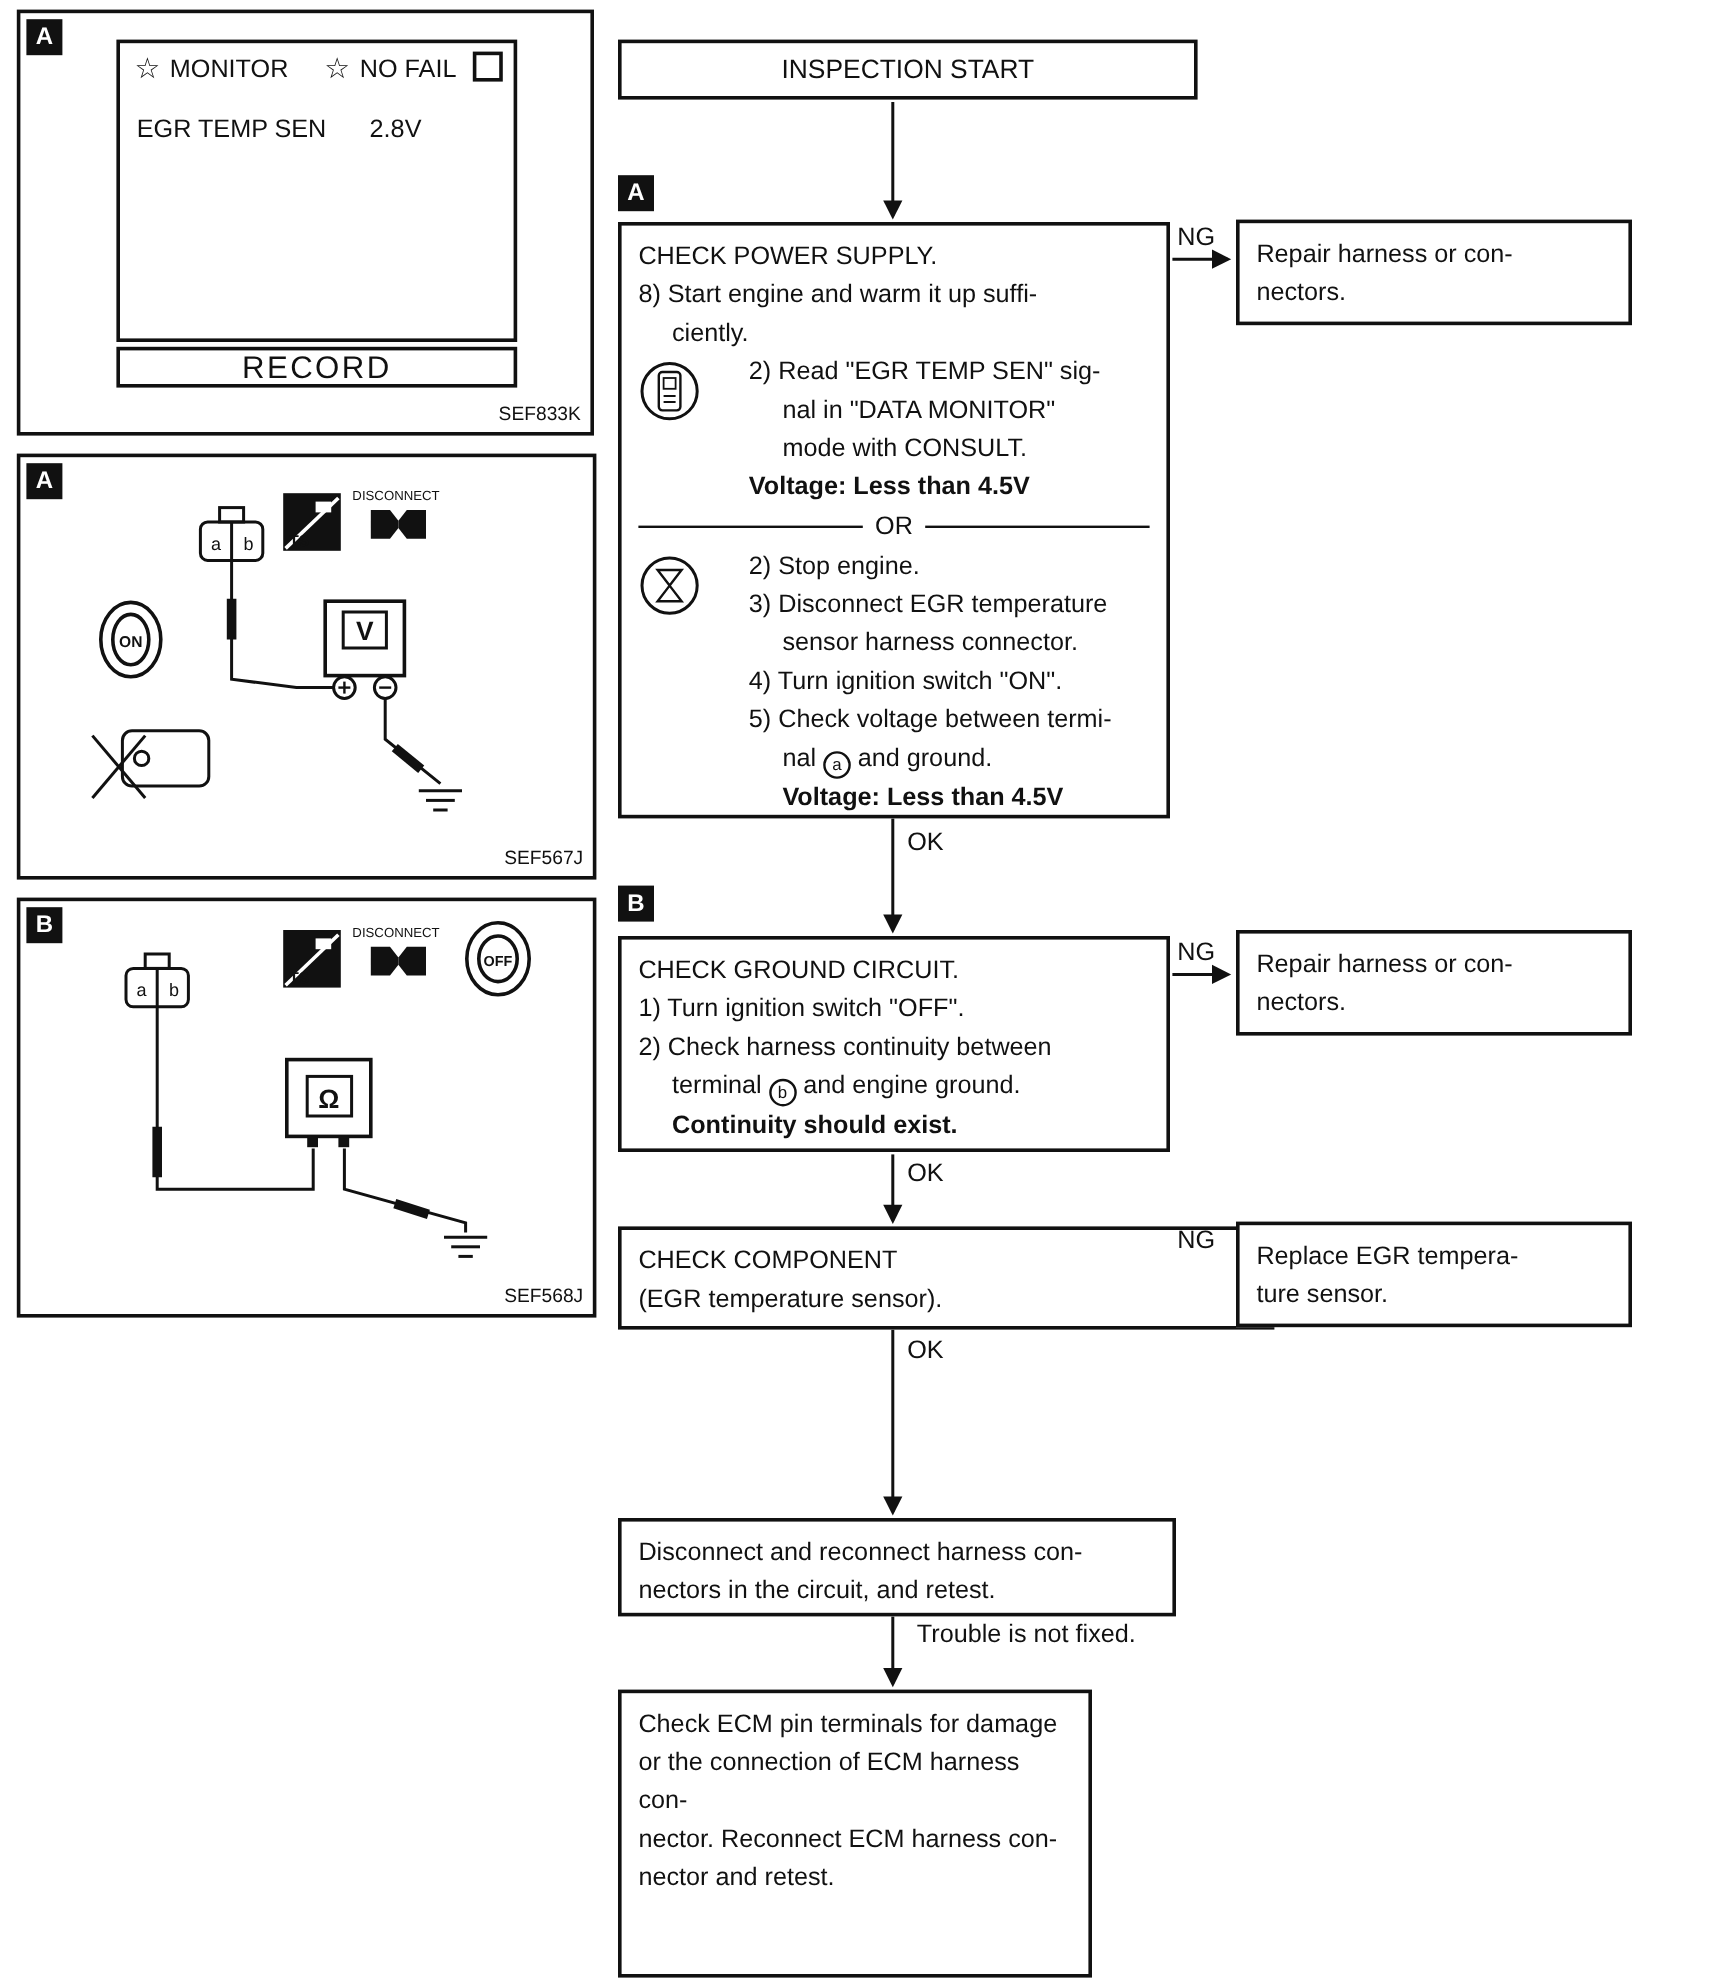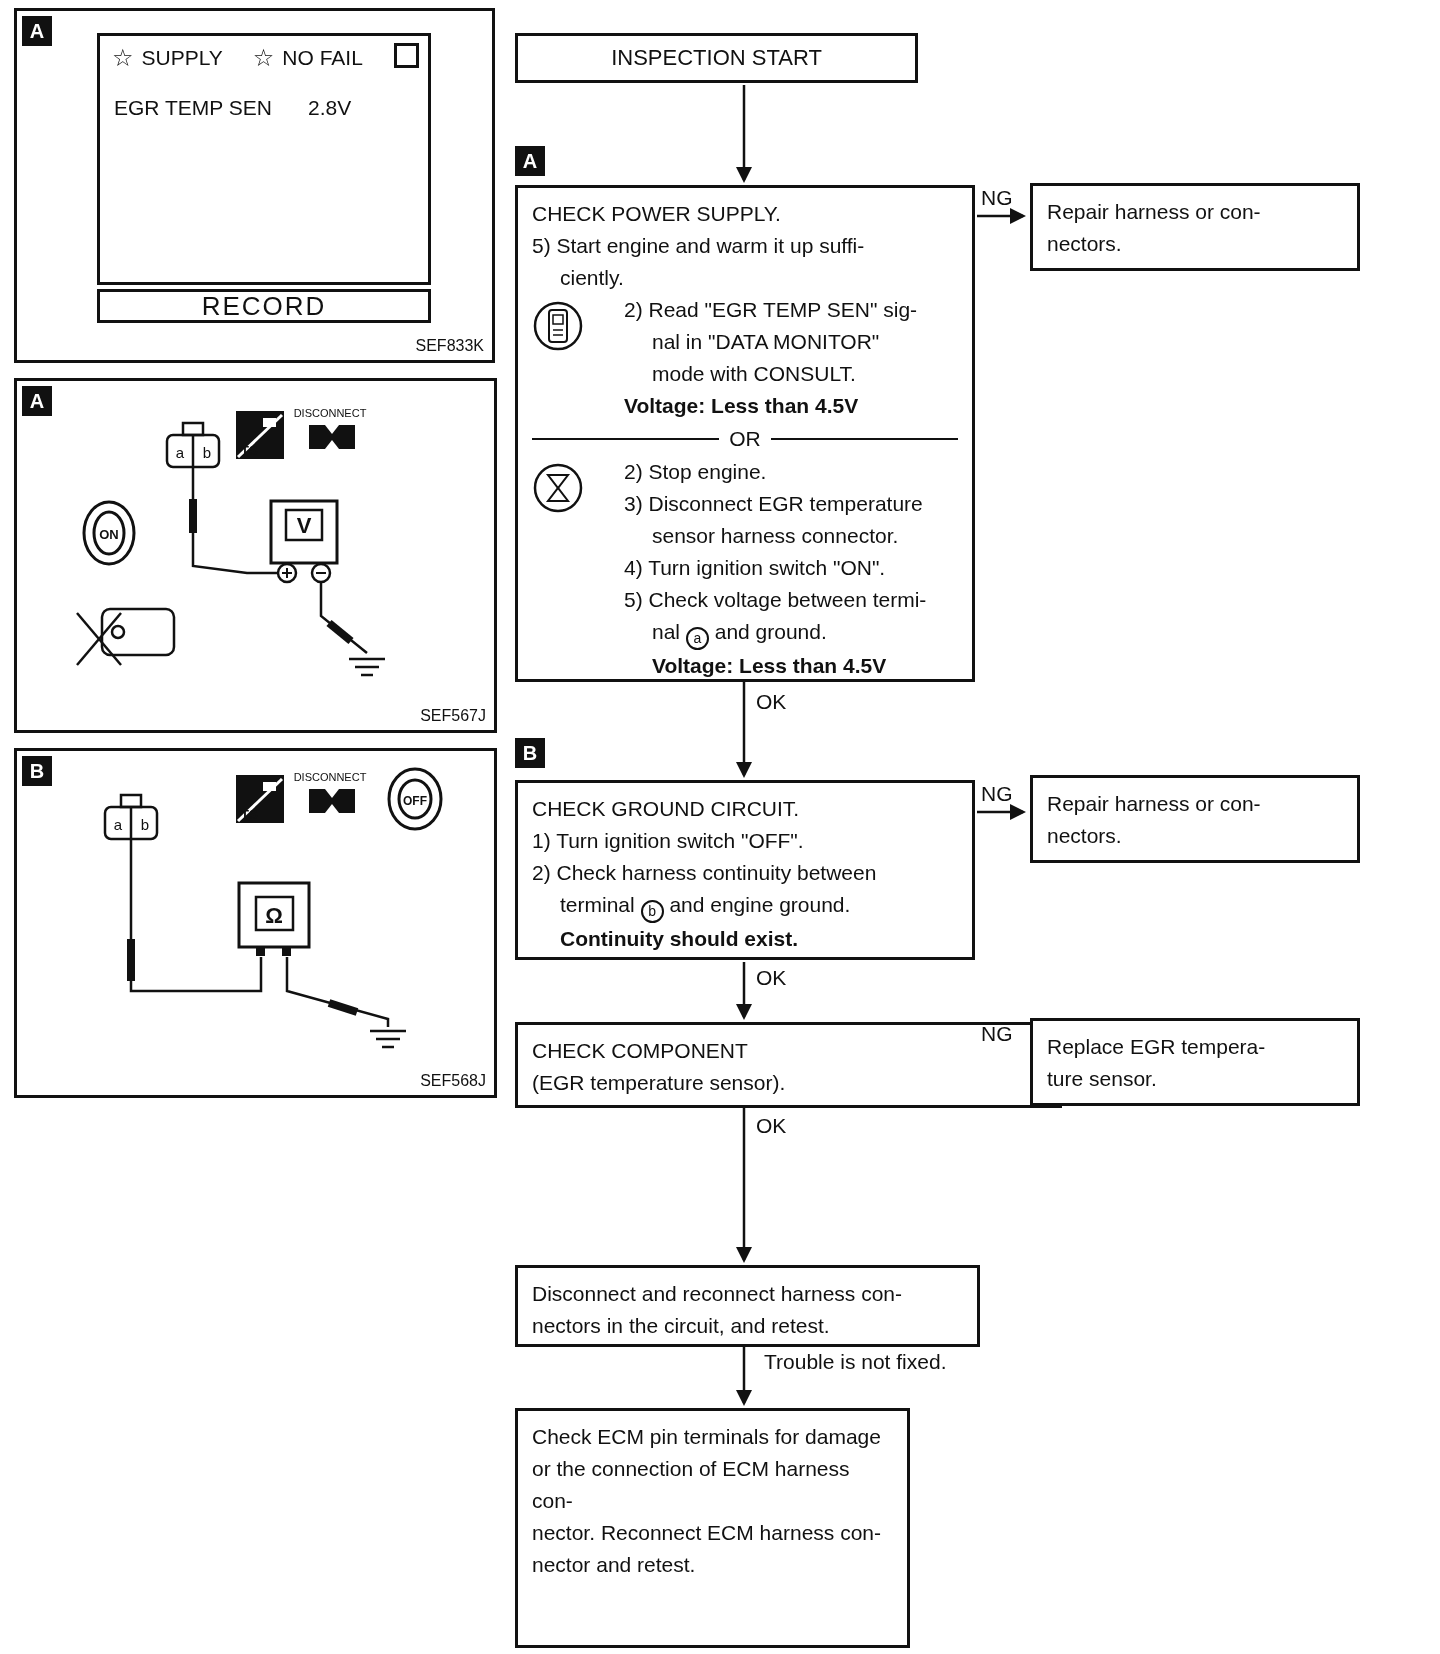--- a/index.html
+++ b/index.html
@@ -78,21 +78,21 @@
       <polygon points="1010,804 1010,820 1026,812"></polygon>
       <polygon points="1010,1044 1010,1060 1026,1052"></polygon>
     </g>
   </svg>
 
   <div class="fig" style="left:14px; top:8px; width:481px; height:355px;">
     <div class="tag">A</div>
     <div class="screen">
       <div class="screen-head">
         <span class="star">☆</span>
-        <span>SUPPLY</span>
+        <span>MONITOR</span>
         <span class="gap"></span>
         <span class="star">☆</span>
         <span>NO FAIL</span>
       </div>
       <span class="chk"></span>
       <div class="screen-param">EGR TEMP SEN</div>
       <div class="screen-value">2.8V</div>
     </div>
     <div class="record">RECORD</div>
     <div class="caption">SEF833K</div>
@@ -211,29 +211,29 @@
         <line x1="365" y1="296" x2="377" y2="296"></line>
       </g>
       <g stroke="#111" stroke-width="8">
         <line x1="114" y1="188" x2="114" y2="230"></line>
         <line x1="312" y1="252" x2="340" y2="261"></line>
       </g>
     </svg>
     <div class="caption">SEF568J</div>
   </div>
 
-  <div class="fbox center" style="left:515px; top:33px; width:403px; height:50px; font-size:22px;text-align:right;">
+  <div class="fbox center" style="left:515px; top:33px; width:483px; height:50px; font-size:22px;text-align:right;">
     <span>INSPECTION START</span>
   </div>
 
   <div class="flowtag" style="left:515px; top:146px;">A</div>
 
   <div class="fbox" style="left:515px; top:185px; width:460px; height:497px;">
     <div>CHECK POWER SUPPLY.</div>
-    <div>5) Start engine and warm it up suffi-</div>
+    <div>8) Start engine and warm it up suffi-</div>
     <div class="ind1">ciently.</div>
     <div class="with-icon">
       <svg class="wi-icon" width="52" height="52" viewBox="0 0 52 52">
         <circle cx="26" cy="26" r="23" stroke="#111" stroke-width="2.5" fill="none"></circle>
         <rect x="17" y="10" width="18" height="32" rx="3" stroke="#111" stroke-width="2" fill="none"></rect>
         <rect x="21" y="15" width="10" height="9" stroke="#111" stroke-width="1.5" fill="none"></rect>
         <line x1="21" y1="30" x2="31" y2="30" stroke="#111" stroke-width="1.5"></line>
         <line x1="21" y1="35" x2="31" y2="35" stroke="#111" stroke-width="1.5"></line>
       </svg>
       <div class="wi-text">

